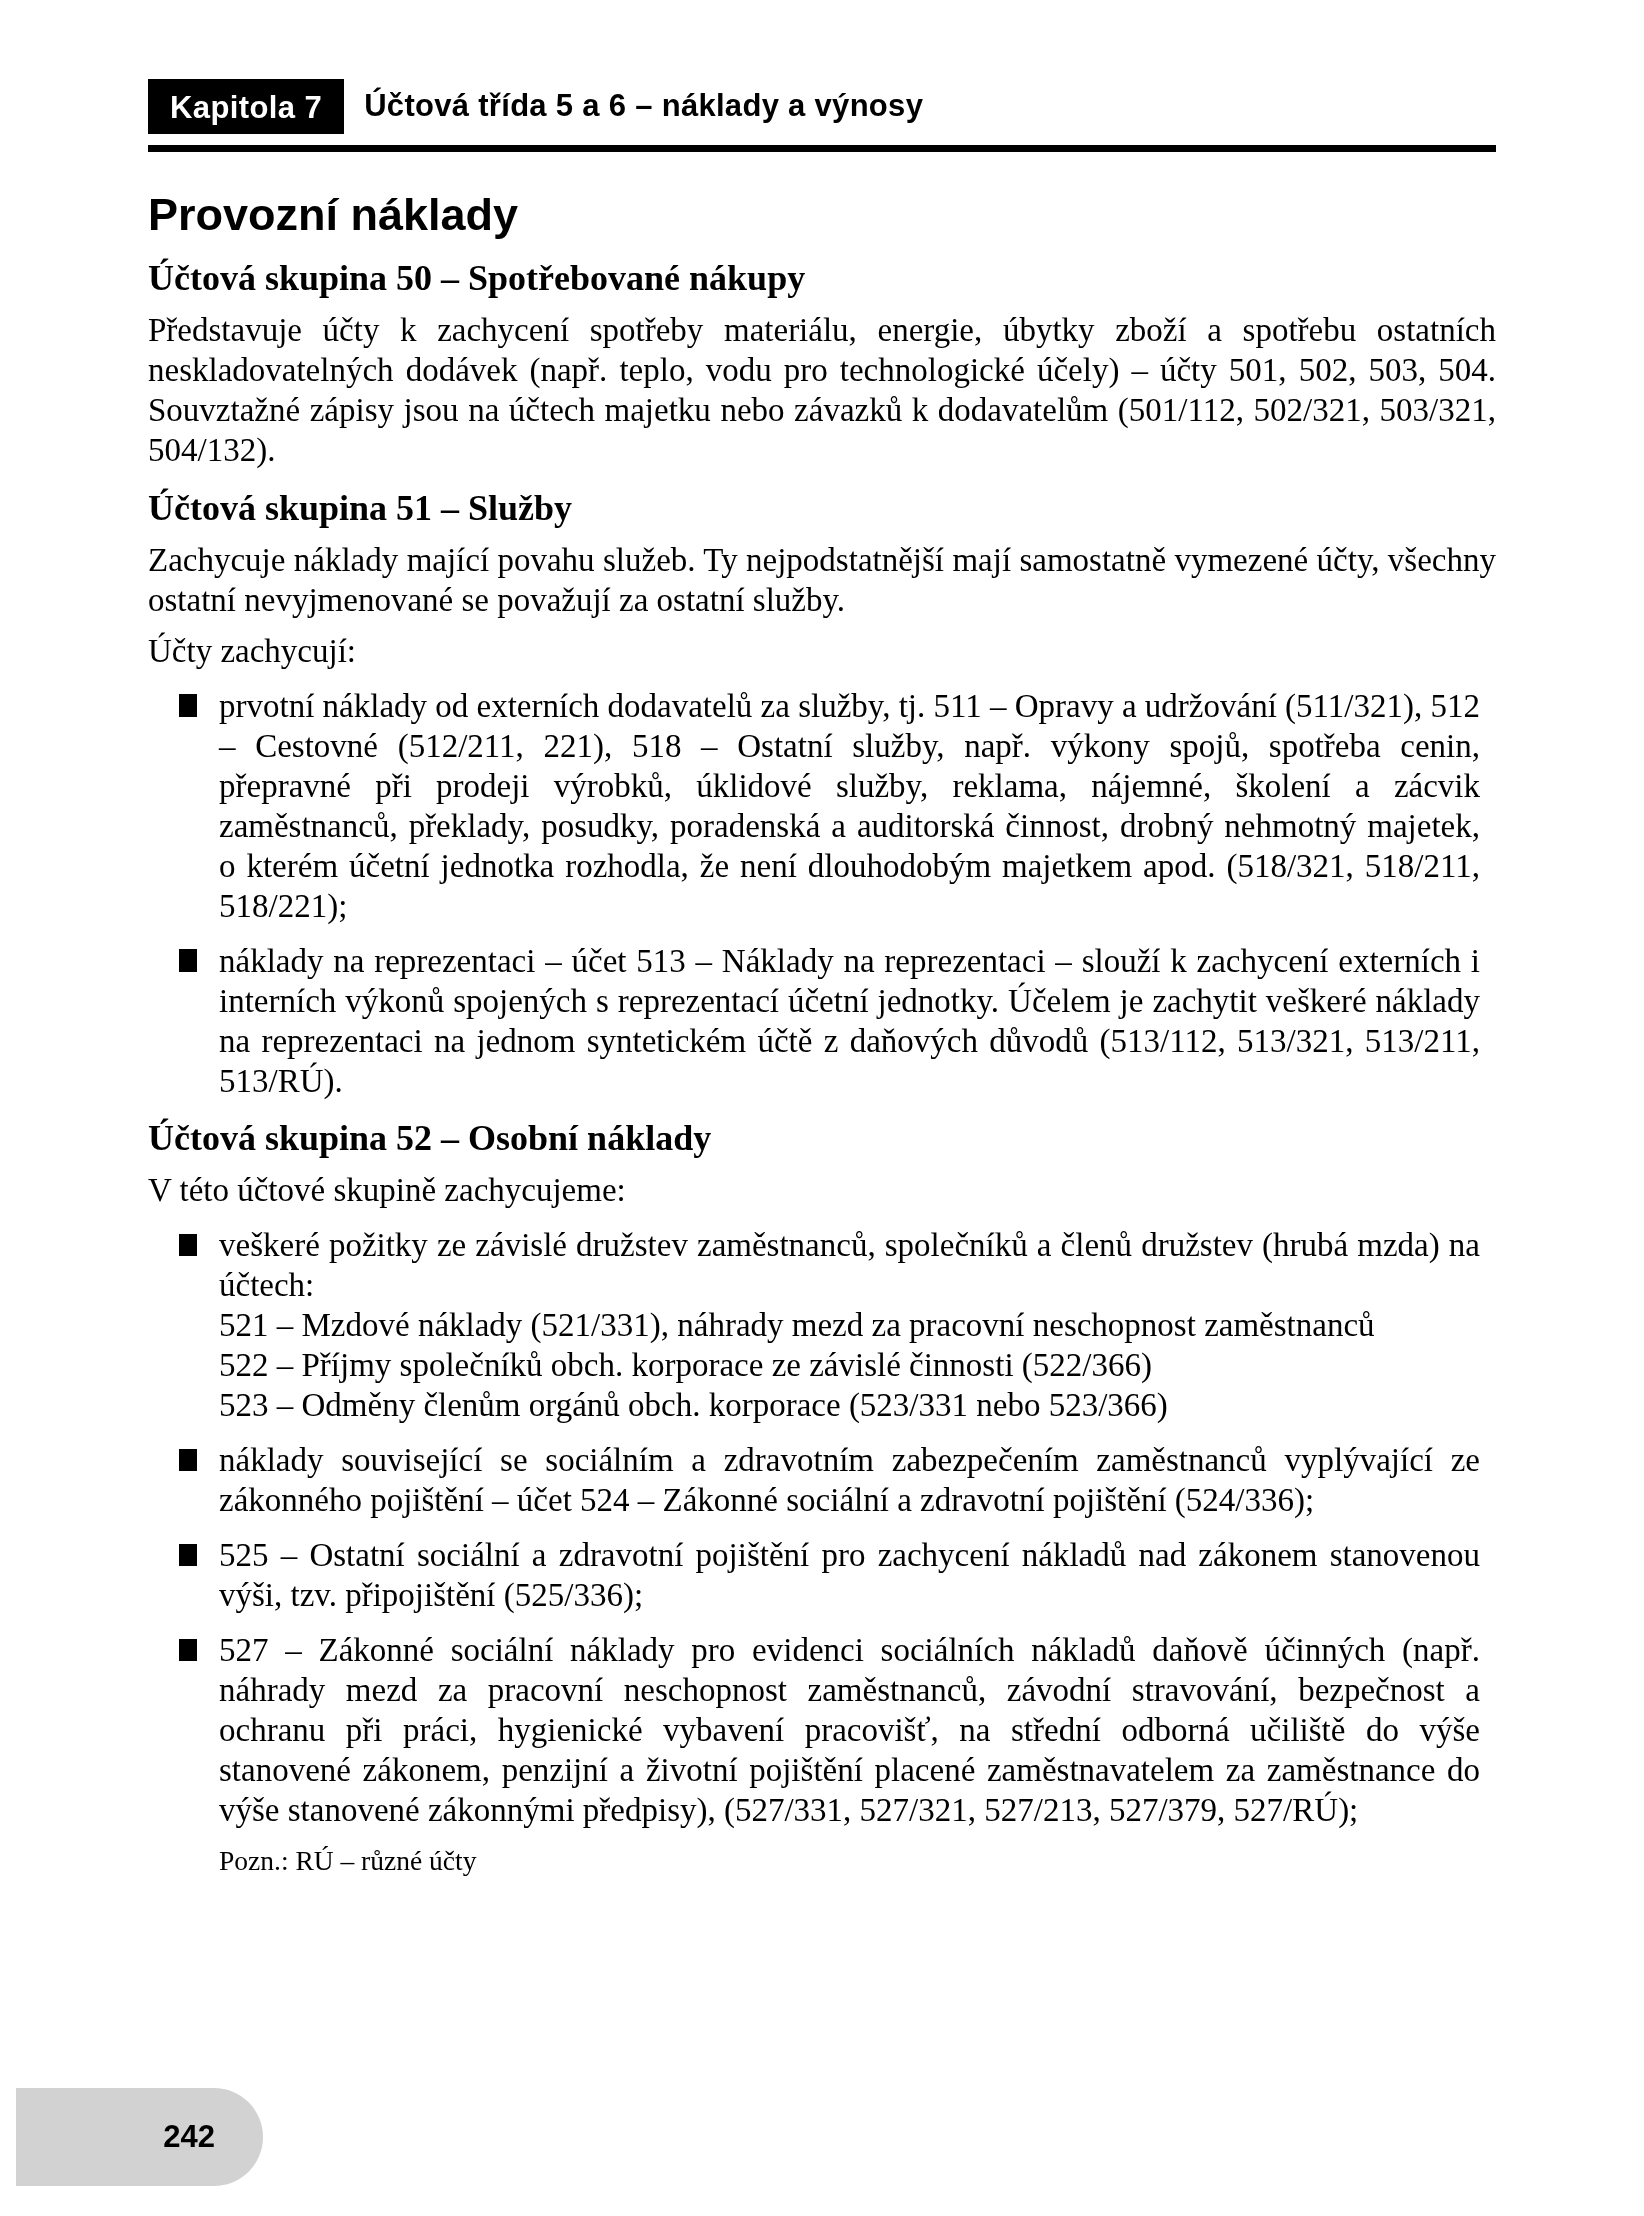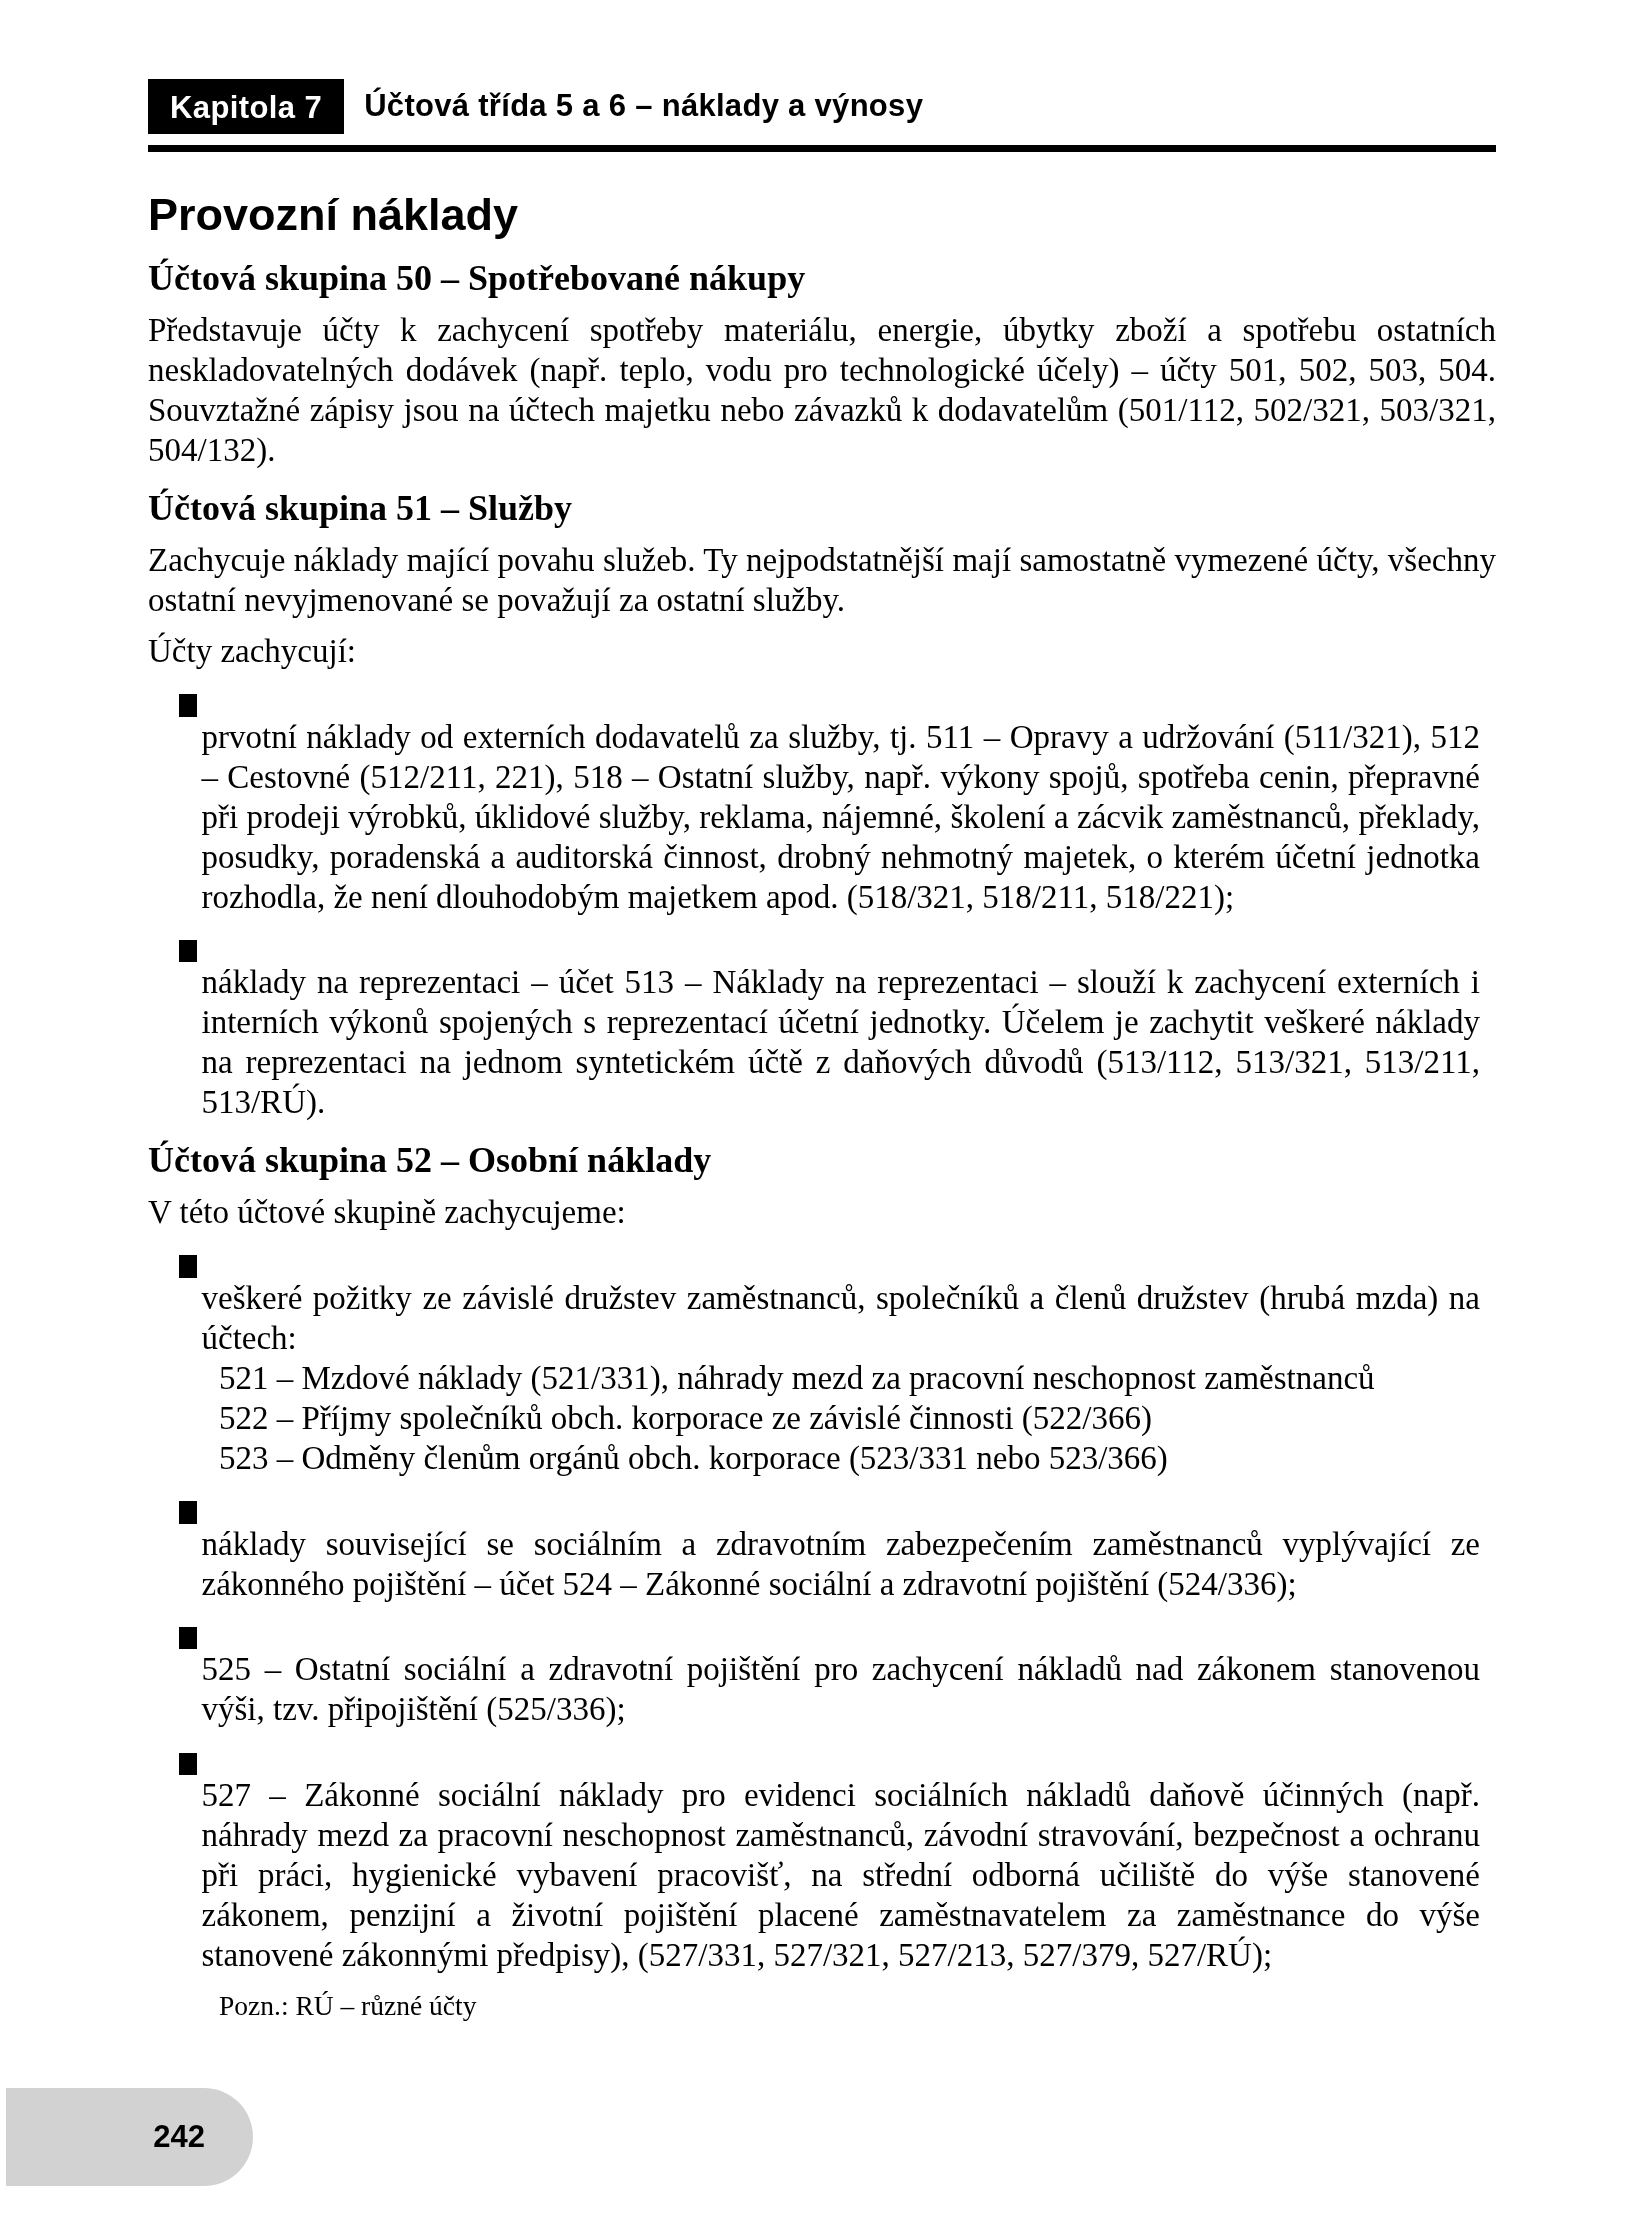--- a/index.html
+++ b/index.html
@@ -55,41 +55,41 @@
     font-size:36px; line-height:42px;
     margin:16.7px 0 0 0;
   }
   .para, .intro, .bullet-text, .subitem {
     font-family:"Liberation Serif", serif;
     font-size:33px; line-height:40px;
   }
   .para { text-align:justify; margin:11px 0 0 0; }
   .intro { margin:11px 0 0 0; }
 
-  .bullet { display:flex; margin:15px 16px 0 31px;flex-direction:column; }
+  .bullet { display:flex; margin:15px 16px 0 31px; }
   .bullet-marker {
     flex:0 0 auto;
     width:17.5px; height:22.5px;
     background:#000;
     margin-top:8.3px;
   }
   .bullet-text { flex:1 1 auto; margin-left:22.5px; text-align:justify; }
 
   .subitem { margin:0 0 0 71px; }
 
   .note {
     font-family:"Liberation Serif", serif;
     font-size:27.5px; line-height:33px;
     margin:13.3px 0 0 71px;
   }
 
   
   .footer-pill {
     position:absolute;
-    left:6px; top:2088px;
+    left:16px; top:2088px;
     width:247px; height:98px;
     background:#d2d2d2;
     border-radius:0 50px 50px 0;
   }
   .page-number {
     font-family:"Liberation Sans", sans-serif;
     font-weight:bold;
     font-size:31px; line-height:98px;
     text-align:right;
     padding-right:48px;

